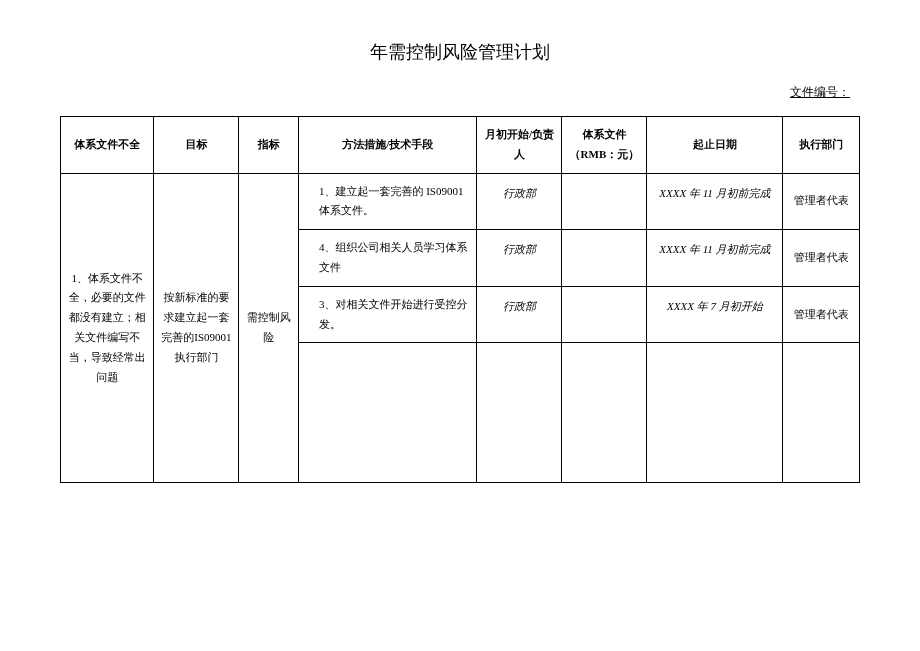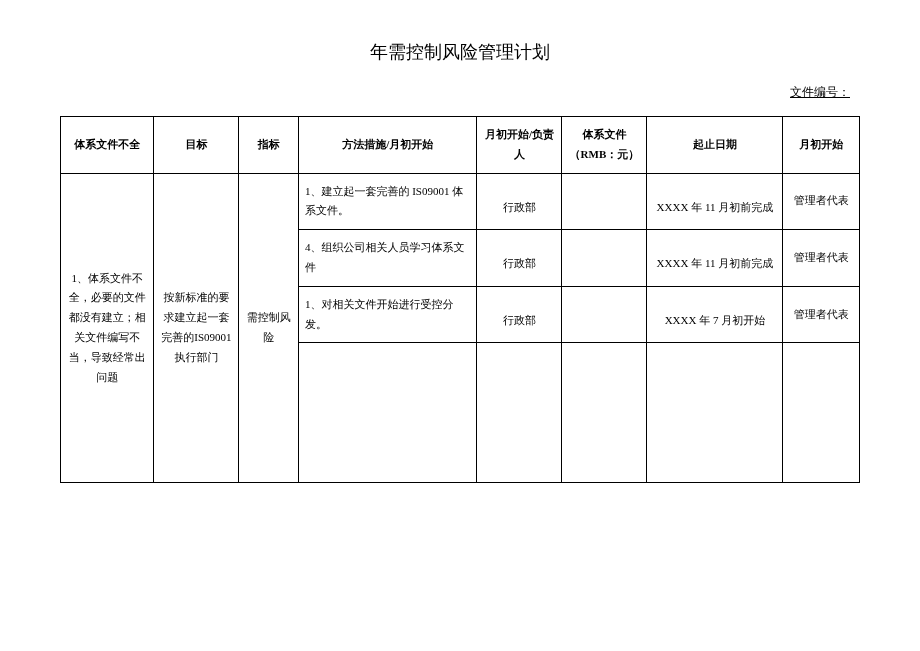--- a/index.html
+++ b/index.html
@@ -48,28 +48,29 @@
     .col-risk { width: 11%; }
     .col-target { width: 10%; }
     .col-index { width: 7%; }
     .col-method { width: 21%; }
     .col-dept { width: 10%; }
     .col-budget { width: 10%; }
     .col-date { width: 16%; }
     .col-super { width: 9%; }
     .top-align {
       vertical-align: top;
-      padding-top: 24px;
+      padding-top: 10px;
+      font-style: italic;
     }
     .blank-row td {
       height: 140px;
     }
     .method-cell {
       text-align: left;
-      padding-left: 6px;
+      padding-left: 20px;
       margin-left: 42px;
     }
   </style>
 </head>
 <body>
 
 <div class="title">年需控制风险管理计划</div>
 <div class="doc-number">文件编号：</div>
 
 <table>
@@ -81,28 +82,28 @@
     <col class="col-dept">
     <col class="col-budget">
     <col class="col-date">
     <col class="col-super">
   </colgroup>
   <thead>
     <tr>
       <th>体系文件不全</th>
       <th>目标</th>
       <th>指标</th>
-      <th>方法措施/月初开始</th>
+      <th>方法措施/技术手段</th>
       <th>月初开始/负责人</th>
       <th>
         <div>体系文件</div>
         <div>（RMB：元）</div>
       </th>
       <th>起止日期</th>
-      <th>月初开始</th>
+      <th>执行部门</th>
     </tr>
   </thead>
   <tbody>
     <tr>
       <td rowspan="4">1、体系文件不全，必要的文件都没有建立；相关文件编写不当，导致经常出问题</td>
       <td rowspan="4">按新标准的要求建立起一套完善的IS09001 执行部门</td>
       <td rowspan="4">需控制风险</td>
       <td class="method-cell">1、建立起一套完善的 IS09001 体系文件。</td>
       <td class="top-align">行政部</td>
       <td></td>
@@ -110,21 +111,21 @@
       <td>管理者代表</td>
     </tr>
     <tr>
       <td class="method-cell">4、组织公司相关人员学习体系文件</td>
       <td class="top-align">行政部</td>
       <td></td>
       <td class="top-align">XXXX 年 11 月初前完成</td>
       <td>管理者代表</td>
     </tr>
     <tr>
-      <td class="method-cell">1、对相关文件开始进行受控分发。</td>
+      <td class="method-cell">3、对相关文件开始进行受控分发。</td>
       <td class="top-align">行政部</td>
       <td></td>
       <td class="top-align">XXXX 年 7 月初开始</td>
       <td>管理者代表</td>
     </tr>
     <tr class="blank-row">
       <td></td>
       <td></td>
       <td></td>
       <td></td>

